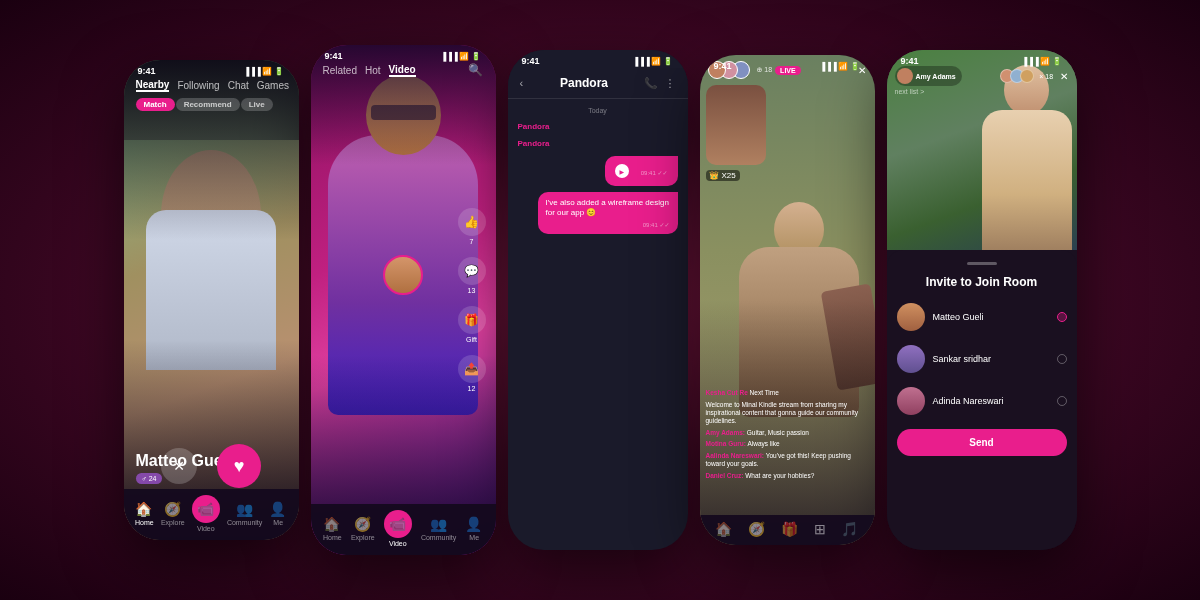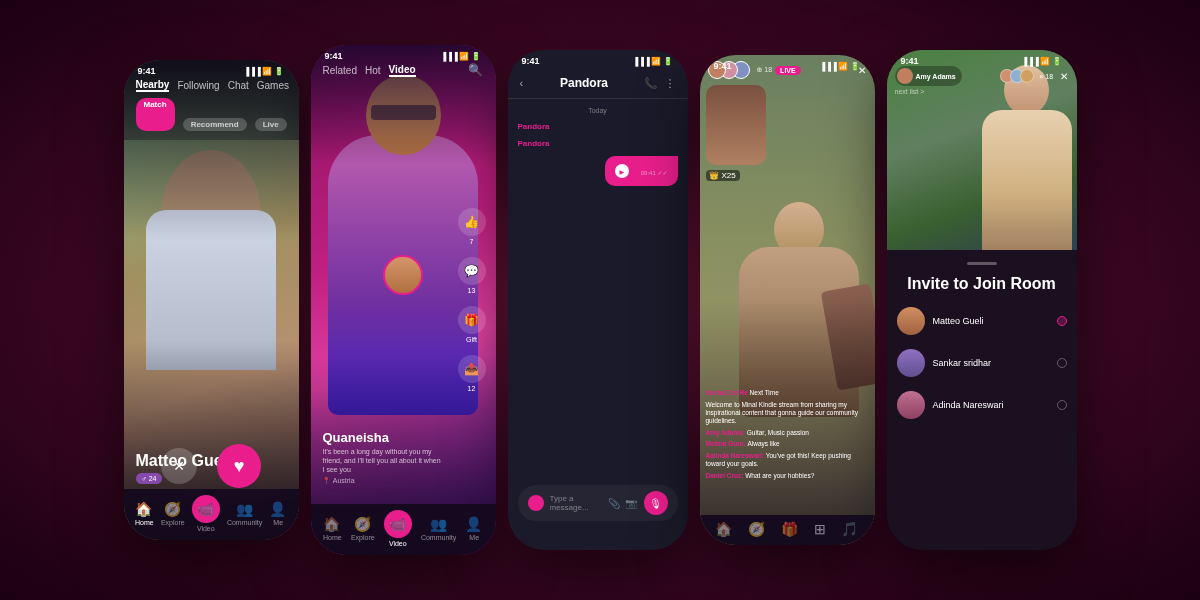--- a/index.html
+++ b/index.html
@@ -69,33 +69,34 @@
     }
     .nav-tab {
       font-size: 10px;
       color: rgba(255,255,255,0.7);
       font-weight: 500;
     }
     .nav-tab.active { color: white; font-weight: 700; border-bottom: 2px solid white; }
 
     .filter-pills {
       display: flex;
-      gap: 8px;
+      gap: 1px;
       padding: 0 12px 8px;
       position: relative;
       z-index: 10;
+      align-items: flex-end;
     }
     .pill {
       padding: 2px 8px;
       border-radius: 10px;
       font-size: 8px;
       font-weight: 600;
     }
     .pill-active { background: #e91e8c; color: white; }
-    .pill-inactive { background: rgba(255,255,255,0.2); color: rgba(255,255,255,0.7); margin-top: 20px; }
+    .pill-inactive { background: rgba(255,255,255,0.2); color: rgba(255,255,255,0.7); }
 
     .person-name {
       position: absolute;
       bottom: 70px;
       left: 12px;
       z-index: 10;
       color: white;
       font-size: 16px;
       font-weight: 700;
     }
@@ -366,21 +367,21 @@
     .invite-panel {
       position: absolute;
       bottom: 0; left: 0; right: 0;
       z-index: 10;
       background: #1a1020;
       border-radius: 16px 16px 0 0;
       padding: 12px 10px 10px;
       top: 200px;
     }
     .invite-handle { width: 30px; height: 3px; background: rgba(255,255,255,0.3); border-radius: 2px; margin: 0 auto 10px; }
-    .invite-title { color: white; font-size: 16px; font-weight: 700; text-align: center; margin-bottom: 10px; }
+    .invite-title { color: white; font-size: 12px; font-weight: 700; text-align: center; margin-bottom: 10px; }
 
     .invite-list { display: flex; flex-direction: column; gap: 6px; margin-bottom: 10px; }
     .invite-item {
       display: flex;
       align-items: center;
       gap: 8px;
       padding: 4px 0;
     }
     .invite-item-avatar {
       width: 28px; height: 28px;
@@ -534,25 +535,20 @@
       <div class="side-action-item">
         <div class="side-action-icon">🎁</div>
         <span style="color:white;font-size:7px">Gift</span>
       </div>
       <div class="side-action-item">
         <div class="side-action-icon">📤</div>
         <span style="color:white;font-size:7px">12</span>
       </div>
     </div>
 
-    <div class="video-info">
-      <div class="video-name">Quaneisha</div>
-      <div class="video-desc">It's been a long day without you my friend, and I'll tell you all about it when I see you</div>
-      <div class="video-location">📍 <span>Austria</span></div>
-    </div>
 
     <div class="bottom-nav">
       <div class="bottom-nav-item">
         <span class="bottom-nav-icon">🏠</span>
         <span style="font-size:7px;color:rgba(255,255,255,0.5)">Home</span>
       </div>
       <div class="bottom-nav-item">
         <span class="bottom-nav-icon">🧭</span>
         <span style="font-size:7px;color:rgba(255,255,255,0.5)">Explore</span>
       </div>
@@ -608,31 +604,28 @@
       </div>
 
       <div style="display:flex;justify-content:flex-end">
         <div class="audio-msg">
           <div class="audio-dot">▶</div>
           <div class="audio-wave"></div>
           <div class="msg-time" style="white-space:nowrap">09:41 ✓✓</div>
         </div>
       </div>
 
-    </div>
-
-    <div class="chat-input-bar">
-      <div class="chat-input-dot"></div>
-      <span class="chat-input-text">Type a message...</span>
-      <div class="chat-input-icons">
-        <span>📎</span>
-        <span>📷</span>
-      </div>
-      <div class="chat-mic">🎙</div>
-    </div>
+      <div style="display:flex;justify-content:flex-end">
+        <div class="msg-bubble-sent">
+          <div class="msg-text">I've also added a wireframe design for our app 😊</div>
+          <div class="msg-time">09:41 ✓✓</div>
+        </div>
+      </div>
+    </div>
+
   </div>
 
   <div class="phone phone-video-bg phone-4">
     <div class="phone-4-bg"></div>
 
     <div style="position:absolute;top:30%;left:50%;transform:translateX(-40%);z-index:3;width:120px;height:220px">
       <div style="width:50px;height:55px;background:linear-gradient(180deg,#d4b090 0%,#b09060 100%);border-radius:50%;margin:0 auto"></div>
       <div style="width:120px;height:170px;background:linear-gradient(180deg,#c0a080 0%,#806040 100%);border-radius:30px 30px 10px 10px;margin:-10px auto 0;position:relative">
         <div style="position:absolute;right:-20px;top:40px;width:50px;height:100px;background:linear-gradient(180deg,#8a6050 0%,#604030 100%);border-radius:5px;transform:rotate(-10deg)"></div>
       </div>
@@ -773,16 +766,17 @@
         </div>
 
         <div class="invite-item">
           <div class="invite-item-avatar" style="background:linear-gradient(180deg,#c07090 0%,#904060 100%)"></div>
           <span class="invite-item-name">Adinda Nareswari</span>
           <div class="invite-item-status"></div>
         </div>
 
       </div>
 
+      <div class="send-btn">Send</div>
     </div>
   </div>
 
 </div>
 
 </body></html>

